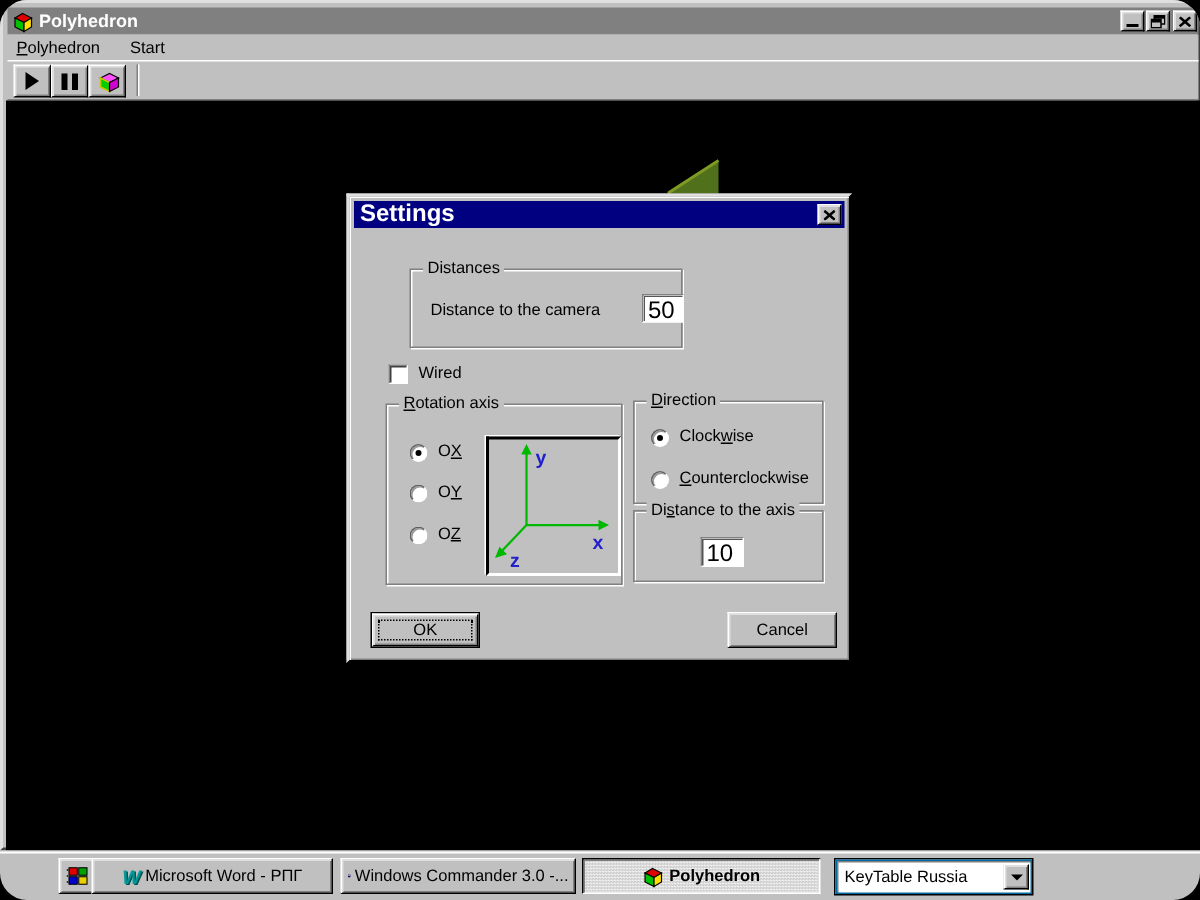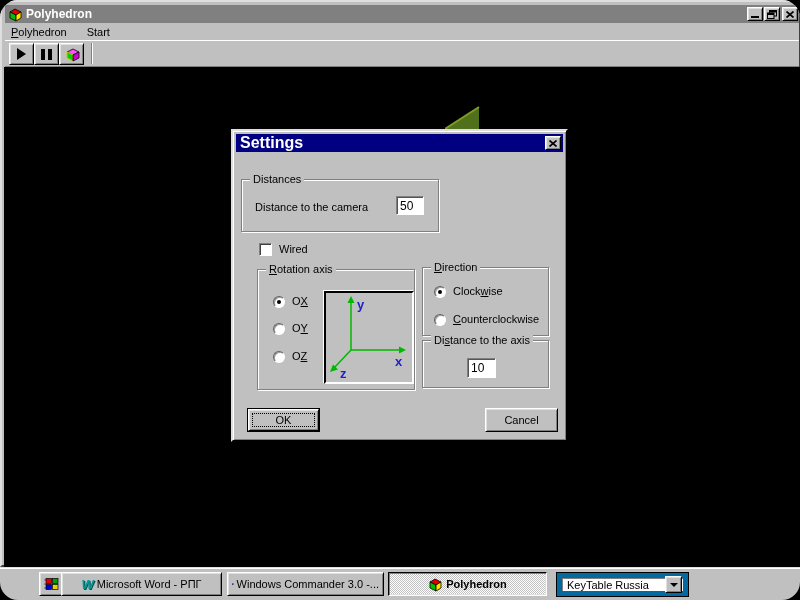--- a/index.html
+++ b/index.html
@@ -6,21 +6,21 @@
   html,body { width:800px; height:600px; }
   body { font-family:"Liberation Sans", sans-serif; font-size:11px; color:#000; background:#000; }
   .screen { position:relative; width:800px; height:600px; overflow:hidden; background:#000;border-radius:18px; }
   .abs { position:absolute; }
   .btn95  { background:#c0c0c0; border:1px solid; border-color:#fff #000 #000 #fff;
             box-shadow: inset 1px 1px 0 #dfdfdf, inset -1px -1px 0 #808080;
             display:flex; align-items:center; justify-content:center; }
   .pressed{ border-color:#000 #fff #fff #000;
             box-shadow: inset 1px 1px 0 #808080, inset -1px -1px 0 #dfdfdf; }
   .sunken-field { background:#fff; border:1px solid; border-color:#808080 #fff #fff #808080;
-            box-shadow: inset 1px 1px 0 #555; font-size:12px; padding:2px 0 0 3px; }
+            box-shadow: inset 1px 1px 0 #555; font-size:16px; padding:2px 0 0 3px; }
   .group  { position:absolute; border:1px solid #808080;
             box-shadow: 1px 1px 0 #fff, inset 1px 1px 0 #fff; }
   .group > .legend { position:absolute; top:-7px; left:8px; background:#c0c0c0; padding:0 3px; line-height:12px; }
   .acc { text-decoration:underline; }
 
   
   .app-window { left:0; top:0; width:800px; height:567px; background:#c0c0c0;
                 border:2px solid; border-color:#dfdfdf #404040 #404040 #dfdfdf; }
   .titlebar { left:3px; top:3px; width:794px; height:18px; background:#808080;
               display:flex; align-items:center; }
@@ -70,21 +70,21 @@
   .focus-rect { position:absolute; inset:3px; border:1px dotted #000; }
 
   
   .taskbar { left:0; top:567px; width:800px; height:33px; background:#c0c0c0; border-top:1px solid #dfdfdf;
              box-shadow: inset 0 1px 0 #fff; }
   .task-btn { position:absolute; top:4px; height:24px; display:flex; align-items:center; gap:3px;
               padding:0 4px; overflow:hidden; white-space:nowrap; }
   .task-btn.active { background-image: conic-gradient(#fff 25%, #c0c0c0 0 50%, #fff 0 75%, #c0c0c0 0);
                      background-size:2px 2px; font-weight:bold; }
   .combo { position:absolute; left:557px; top:5px; width:131px; height:23px; background:#fff;
-           border:5px solid #0369a1; box-shadow: inset 1px 1px 0 #808080, 0 0 0 1px #000;
+           border:1px solid #0369a1; box-shadow: inset 1px 1px 0 #808080, 0 0 0 1px #000;
            display:flex; align-items:center; }
   .combo .value { margin-left:5px; flex:1; }
   .combo .drop { width:17px; height:17px; margin-right:1px; }
   .arrow-down { width:0; height:0; border-top:4px solid #000; border-left:4px solid transparent; border-right:4px solid transparent; margin-top:1px; }
   .tray { position:absolute; left:704px; top:4px; width:92px; height:25px;
           border:1px solid; border-color:#808080 #fff #fff #808080;
           display:flex; align-items:center; gap:2px; padding:0 4px; }
   .tray .time { margin-left:auto; padding-right:2px; }
 
   .bold { font-weight:bold;margin-left:36px; }
@@ -160,21 +160,21 @@
     <div class="dlg-titlebar">
       <span class="title">Settings</span>
       <div class="dlg-close btn95">
         <svg width="8" height="7" viewBox="0 0 8 7">
           <line x1="0.5" y1="0.5" x2="7.5" y2="6.5" stroke="#000" stroke-width="1.7"></line>
           <line x1="7.5" y1="0.5" x2="0.5" y2="6.5" stroke="#000" stroke-width="1.7"></line>
         </svg>
       </div>
     </div>
 
-    <div class="group" style="left:8px;top:48px;width:198px;height:53px;">
+    <div class="group" style="left:40px;top:48px;width:182px;height:53px;">
       <span class="legend">Distances</span>
       <span class="ctl-label" style="left:13px;top:21px;">Distance to the camera</span>
       <div class="sunken-field abs" style="left:154px;top:16px;width:28px;height:19px;">50</div>
     </div>
 
     <div class="checkbox" style="left:26px;top:112px;"></div>
     <span class="ctl-label" style="left:46px;top:112px;">Wired</span>
 
     <div class="group" style="left:24px;top:138px;width:158px;height:121px;">
       <span class="legend"><span></span><span class="acc">R</span><span>otation axis</span></span>

